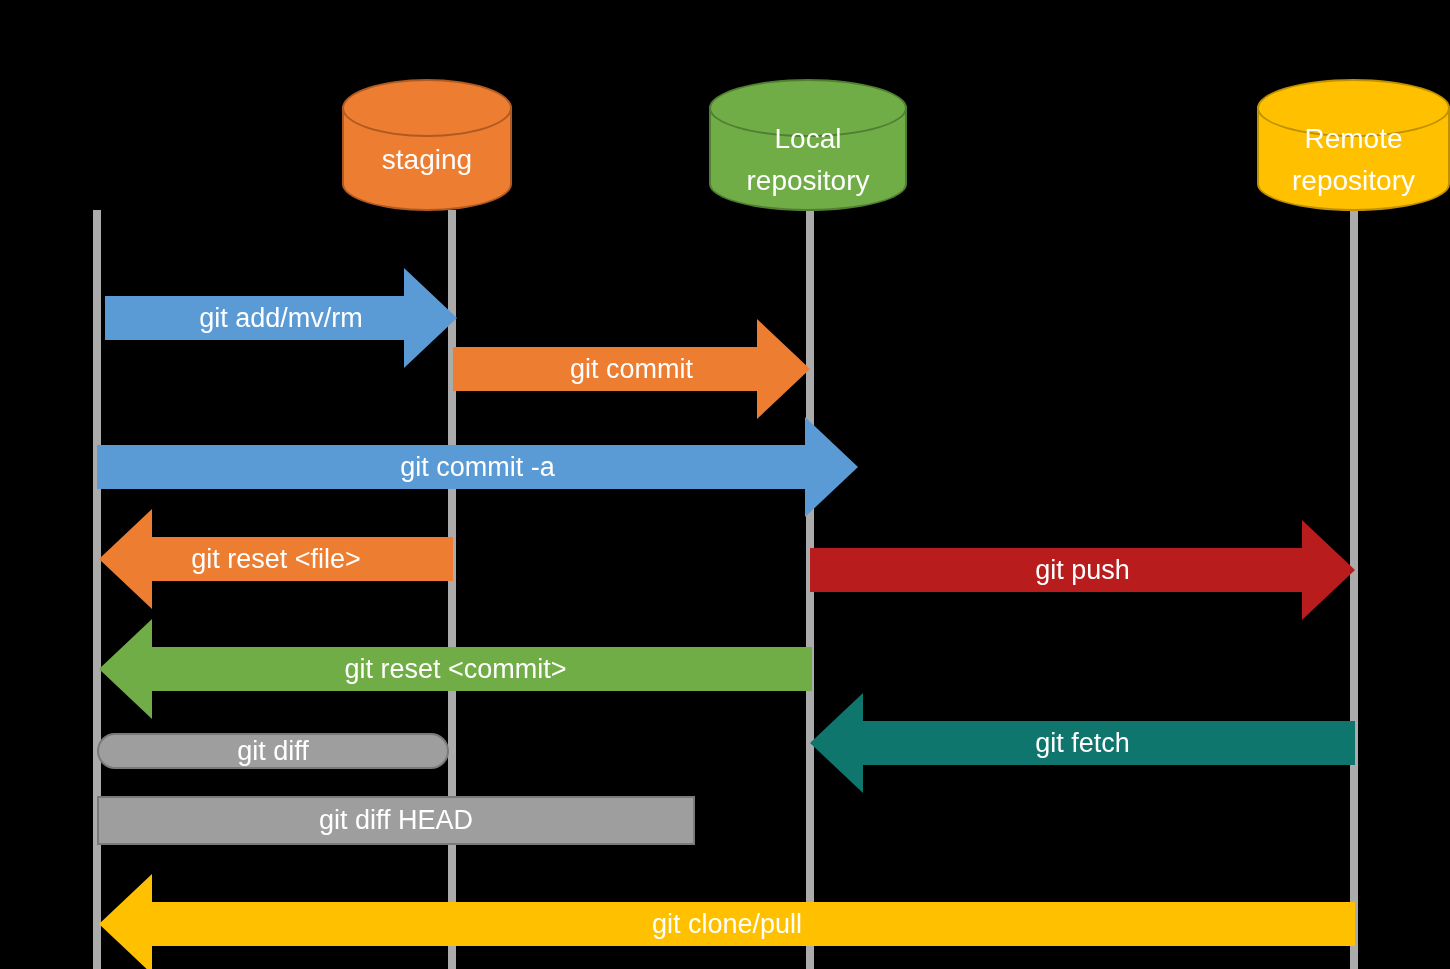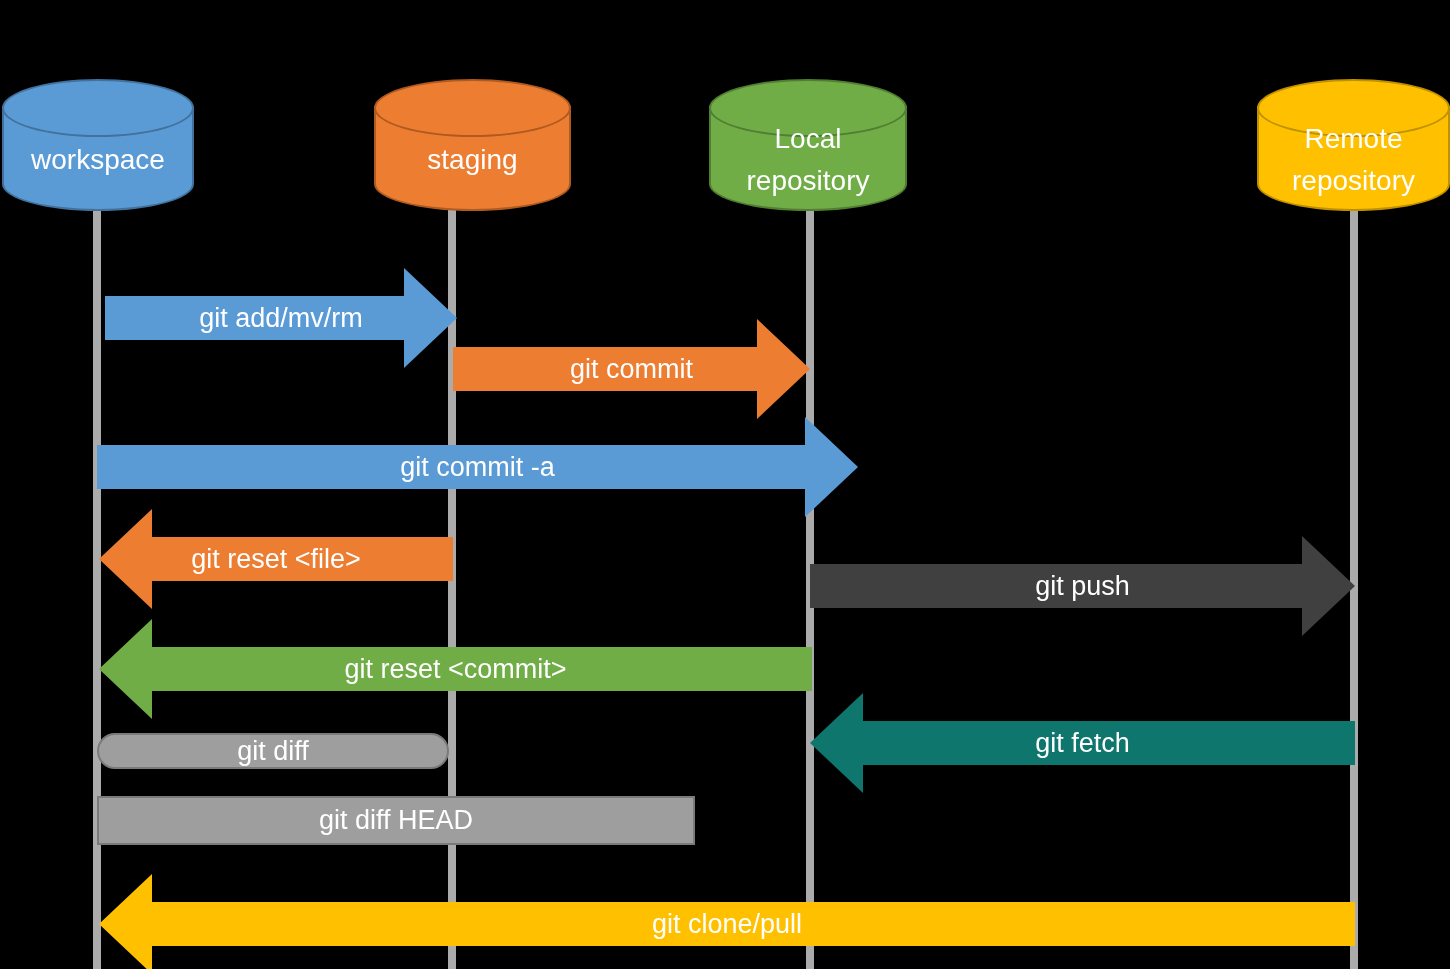--- a/index.html
+++ b/index.html
@@ -51,27 +51,22 @@
 </head>
 <body>
 
 <div class="stage">
 
   <div class="lifeline" style="left:93px"></div>
   <div class="lifeline" style="left:448px"></div>
   <div class="lifeline" style="left:806px"></div>
   <div class="lifeline" style="left:1350px"></div>
 
-  <div class="cylinder" style="left:2px;width:192px">
-    <div class="cyl-body" style="background: rgb(91, 155, 213); border-color: rgb(65, 113, 156);"></div>
-    <div class="cyl-top" style="background: rgb(91, 155, 213); border-color: rgb(65, 113, 156);"></div>
-    <div class="cyl-label">workspace</div>
-  </div>
 
-  <div class="cylinder" style="left:374px;width:197px">
+  <div class="cylinder" style="left:342px;width:170px">
     <div class="cyl-body" style="background: rgb(237, 125, 49); border-color: rgb(174, 90, 33);"></div>
     <div class="cyl-top" style="background: rgb(237, 125, 49); border-color: rgb(174, 90, 33);"></div>
     <div class="cyl-label">staging</div>
   </div>
 
   <div class="cylinder" style="left:1257px;width:193px">
     <div class="cyl-body" style="background: rgb(255, 192, 0); border-color: rgb(191, 144, 0);"></div>
     <div class="cyl-top" style="background: rgb(255, 192, 0); border-color: rgb(191, 144, 0);"></div>
     <div class="cyl-label" style="padding:30px 24px 0 24px">Remote repository</div>
   </div>
@@ -91,21 +86,21 @@
   </div>
 
   <div class="arrow right" style="left: 97px; top: 417px; width: 713px; background: rgb(91, 155, 213); padding-left: 48px;">
     <span class="flow-label">git commit -a</span>
   </div>
 
   <div class="arrow left" style="left: 99px; top: 509px; width: 354px; background: rgb(237, 125, 49);">
     <span class="flow-label">git reset &lt;file&gt;</span>
   </div>
 
-  <div class="arrow right" style="left: 810px; top: 536px; width: 545px; background: #404040;">
+  <div class="arrow right" style="left: 810px; top: 520px; width: 545px; background: #b91c1c;">
     <span class="flow-label">git push</span>
   </div>
 
   <div class="arrow left" style="left: 99px; top: 619px; width: 713px; background: rgb(112, 173, 71);">
     <span class="flow-label">git reset &lt;commit&gt;</span>
   </div>
 
   <div class="arrow left" style="left: 810px; top: 693px; width: 545px; background: #0f766e;">
     <span class="flow-label">git fetch</span>
   </div>

